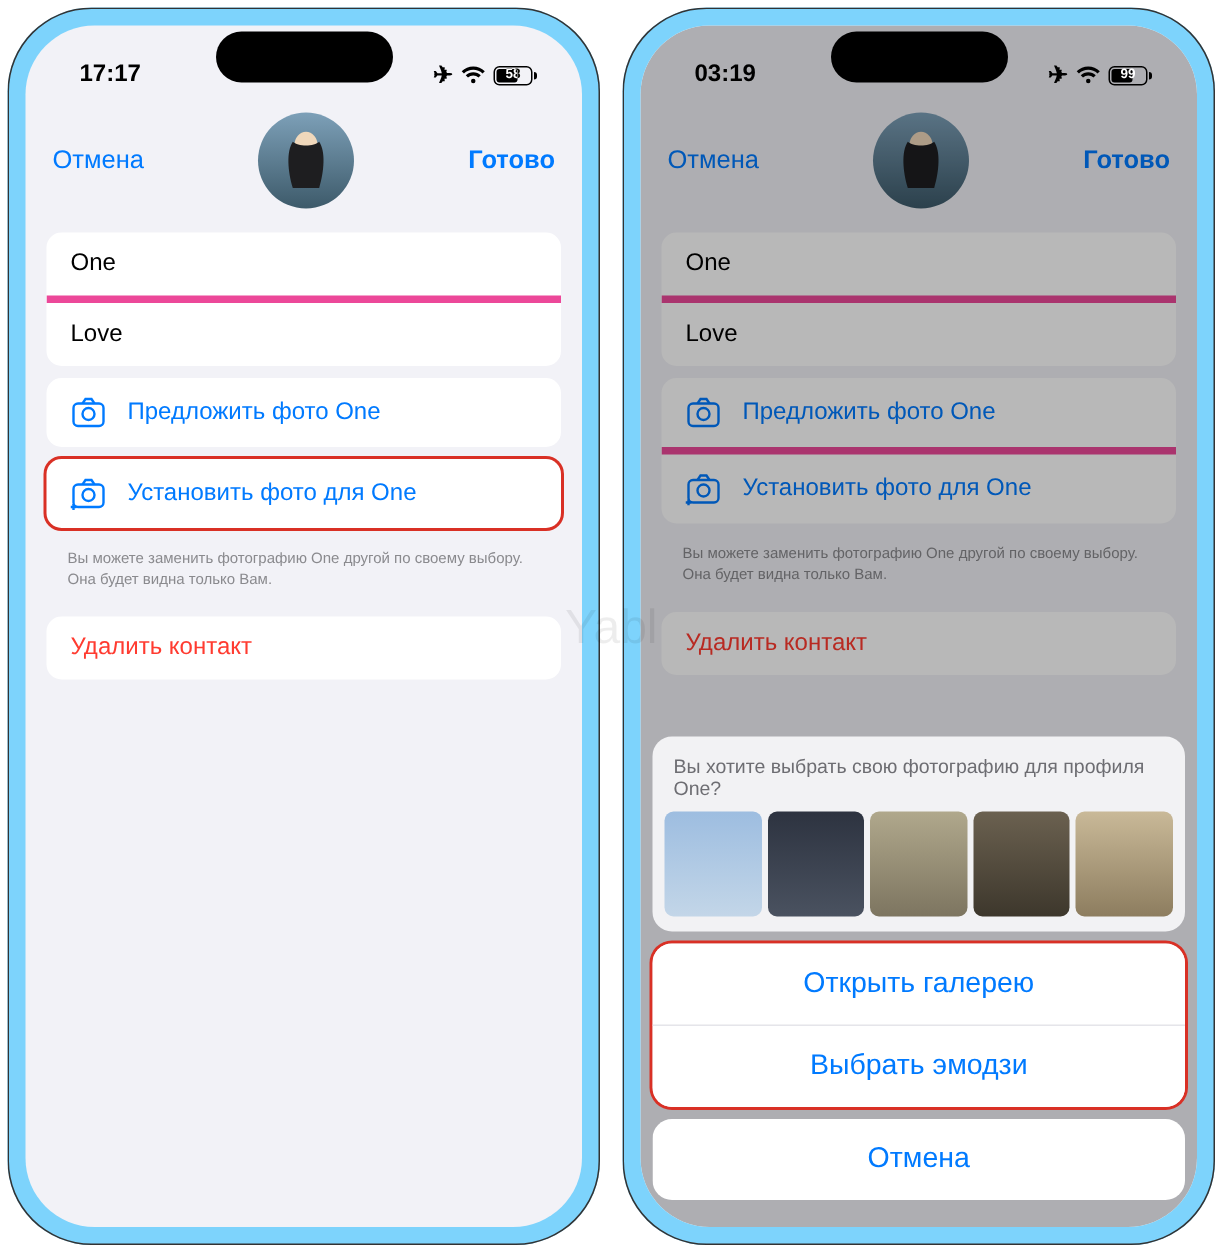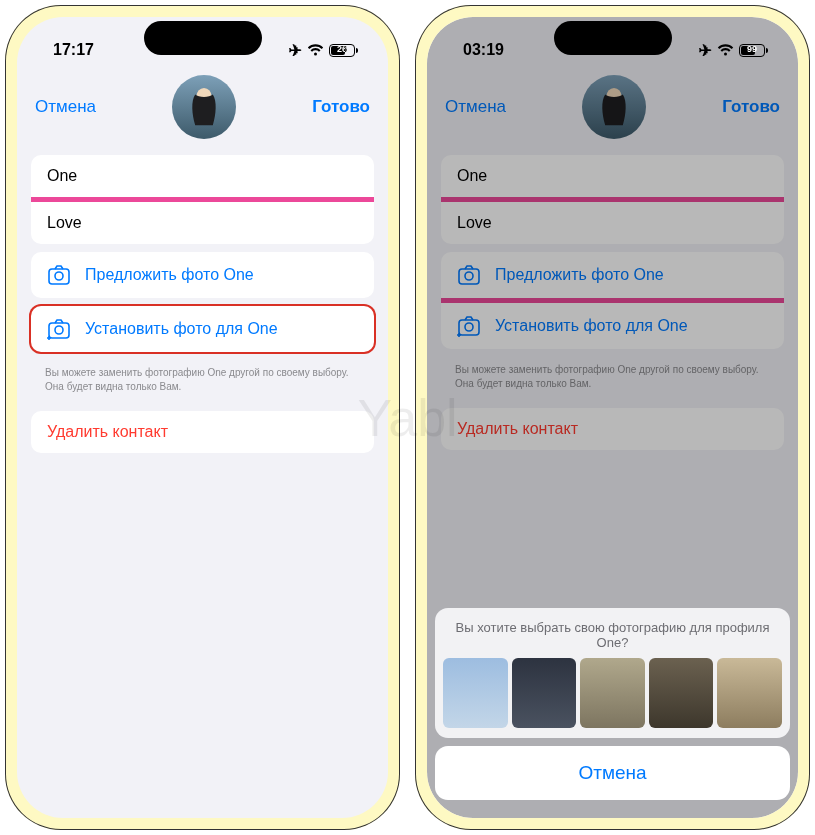--- a/index.html
+++ b/index.html
@@ -1,18 +1,18 @@
 <!DOCTYPE html>
 <html><head>
 <meta charset="utf-8">
 <style>
   * { box-sizing: border-box; margin: 0; padding: 0; font-family: -apple-system, "Helvetica Neue", Arial, sans-serif; }
   body { background: #fff; width: 815px; height: 835px; display: flex; gap: 15px; padding: 5px; }
   .phone {
-    width: 395px; height: 825px; background: #fef9c3; border-radius: 56px; padding: 12px; position: relative;
+    width: 395px; height: 825px; background: #7dd3fc; border-radius: 56px; padding: 12px; position: relative;
     box-shadow: 0 0 0 1px #333 inset;
   }
   .screen {
     width: 100%; height: 100%; background: #f2f2f7; border-radius: 46px; overflow: hidden; position: relative;
   }
   .screen.dimmed::before {
     content: ""; position: absolute; inset: 0; background: rgba(0,0,0,0.28); z-index: 5; border-radius: 46px;
   }
   .island {
     position: absolute; top: 16px; left: 50%; transform: translateX(-50%);
@@ -43,36 +43,36 @@
   .cell.danger { color: #ff3b30; }
   .hint { padding: 6px 28px 0; font-size: 10px; color: #8a8a8e; line-height: 1.35; }
   .camera-icon { width: 24px; height: 22px; flex-shrink: 0; }
   .sheet {
     position: absolute; left: 8px; right: 8px; bottom: 10px; z-index: 10;
   }
   .sheet-group {
     background: #f2f2f4; border-radius: 13px; overflow: hidden; margin-bottom: 8px;
   }
   .sheet-group.outlined { box-shadow: 0 0 0 2px #d93025; }
-  .sheet-title { padding: 12px 14px 8px; text-align: center; font-size: 13px; color: #6d6d72; }
+  .sheet-title { padding: 12px 14px 8px; font-size: 13px; color: #6d6d72; }
   .thumbs { display: flex; gap: 4px; padding: 0 8px 10px; }
   .thumb { flex: 1; height: 70px; border-radius: 6px; background: #888; }
   .thumb.t1 { background: linear-gradient(#9dbde0,#c3d6e8); }
   .thumb.t2 { background: linear-gradient(#2d3340,#4a5260); }
   .thumb.t3 { background: linear-gradient(#b0a88c,#7d7560); }
   .thumb.t4 { background: linear-gradient(#6b6150,#3d372c); }
   .thumb.t5 { background: linear-gradient(#c9b998,#8d7d5f); }
   .sheet-button {
     padding: 16px 14px; text-align: center; font-size: 19px; color: #007aff; background: #fff;
   }
   .sheet-button + .sheet-button { border-top: 1px solid #e5e5ea; }
   .sheet-group.cancel .sheet-button { font-weight: 500; }
   .watermark {
     position: absolute; top: 50%; left: 50%; transform: translate(-50%,-50%);
-    font-size: 52px; color: rgba(0,0,0,0.07); font-weight: 500; z-index: 50; pointer-events:none;
+    font-size: 32px; color: rgba(0,0,0,0.07); font-weight: 500; z-index: 50; pointer-events:none;
   }
   .batt { display:inline-flex; align-items:center; gap:1px; }
   .batt-body { width:26px; height:13px; border:1px solid #000; border-radius:4px; position:relative; }
   .batt-fill { position:absolute; left:1px; top:1px; bottom:1px; width:58%; background:#000; border-radius:2px; }
   .batt-tip { width:2px; height:5px; background:#000; border-radius:0 2px 2px 0; }
   .batt-num { position:absolute; left:0; right:0; top:-1px; font-size:9px; font-weight:700; color:#fff; text-align:center; mix-blend-mode:difference; }
 </style>
 </head>
 <body>
 
@@ -84,21 +84,21 @@
     <div class="statusbar">
       <span>17:17</span>
       <span class="status-icons">
         <span>✈︎</span>
         <svg width="17" height="13" viewBox="0 0 17 13">
             <path d="M8.5 11.5a1.5 1.5 0 100-3 1.5 1.5 0 000 3zM3.5 6.2a7 7 0 0110 0l-1.5 1.5a5 5 0 00-7 0zM.8 3.5a11 11 0 0115.4 0L14.7 5a9 9 0 00-12.4 0z" fill="#000"></path>
           </svg>
         <span class="batt">
           <span class="batt-body">
               <span class="batt-fill"></span>
-              <span class="batt-num">26</span>
+              <span class="batt-num">58</span>
             </span>
             <span class="batt-tip"></span>
         </span>
       </span>
     </div>
     <div class="navbar">
       <span>Отмена</span>
       <span class="title-slot">
         <span class="avatar">
           <svg viewBox="0 0 40 50">
@@ -211,18 +211,22 @@
       <div class="sheet-group">
         <div class="sheet-title">Вы хотите выбрать свою фотографию для профиля One?</div>
         <div class="thumbs">
           <div class="thumb t1"></div>
           <div class="thumb t2"></div>
           <div class="thumb t3"></div>
           <div class="thumb t4"></div>
           <div class="thumb t5"></div>
         </div>
       </div>
+      <div class="sheet-group outlined">
+        <div class="sheet-button">Открыть галерею</div>
+        <div class="sheet-button">Выбрать эмодзи</div>
+      </div>
       <div class="sheet-group cancel">
         <div class="sheet-button">Отмена</div>
       </div>
     </div>
   </div>
 </div>
 
 </body></html>

